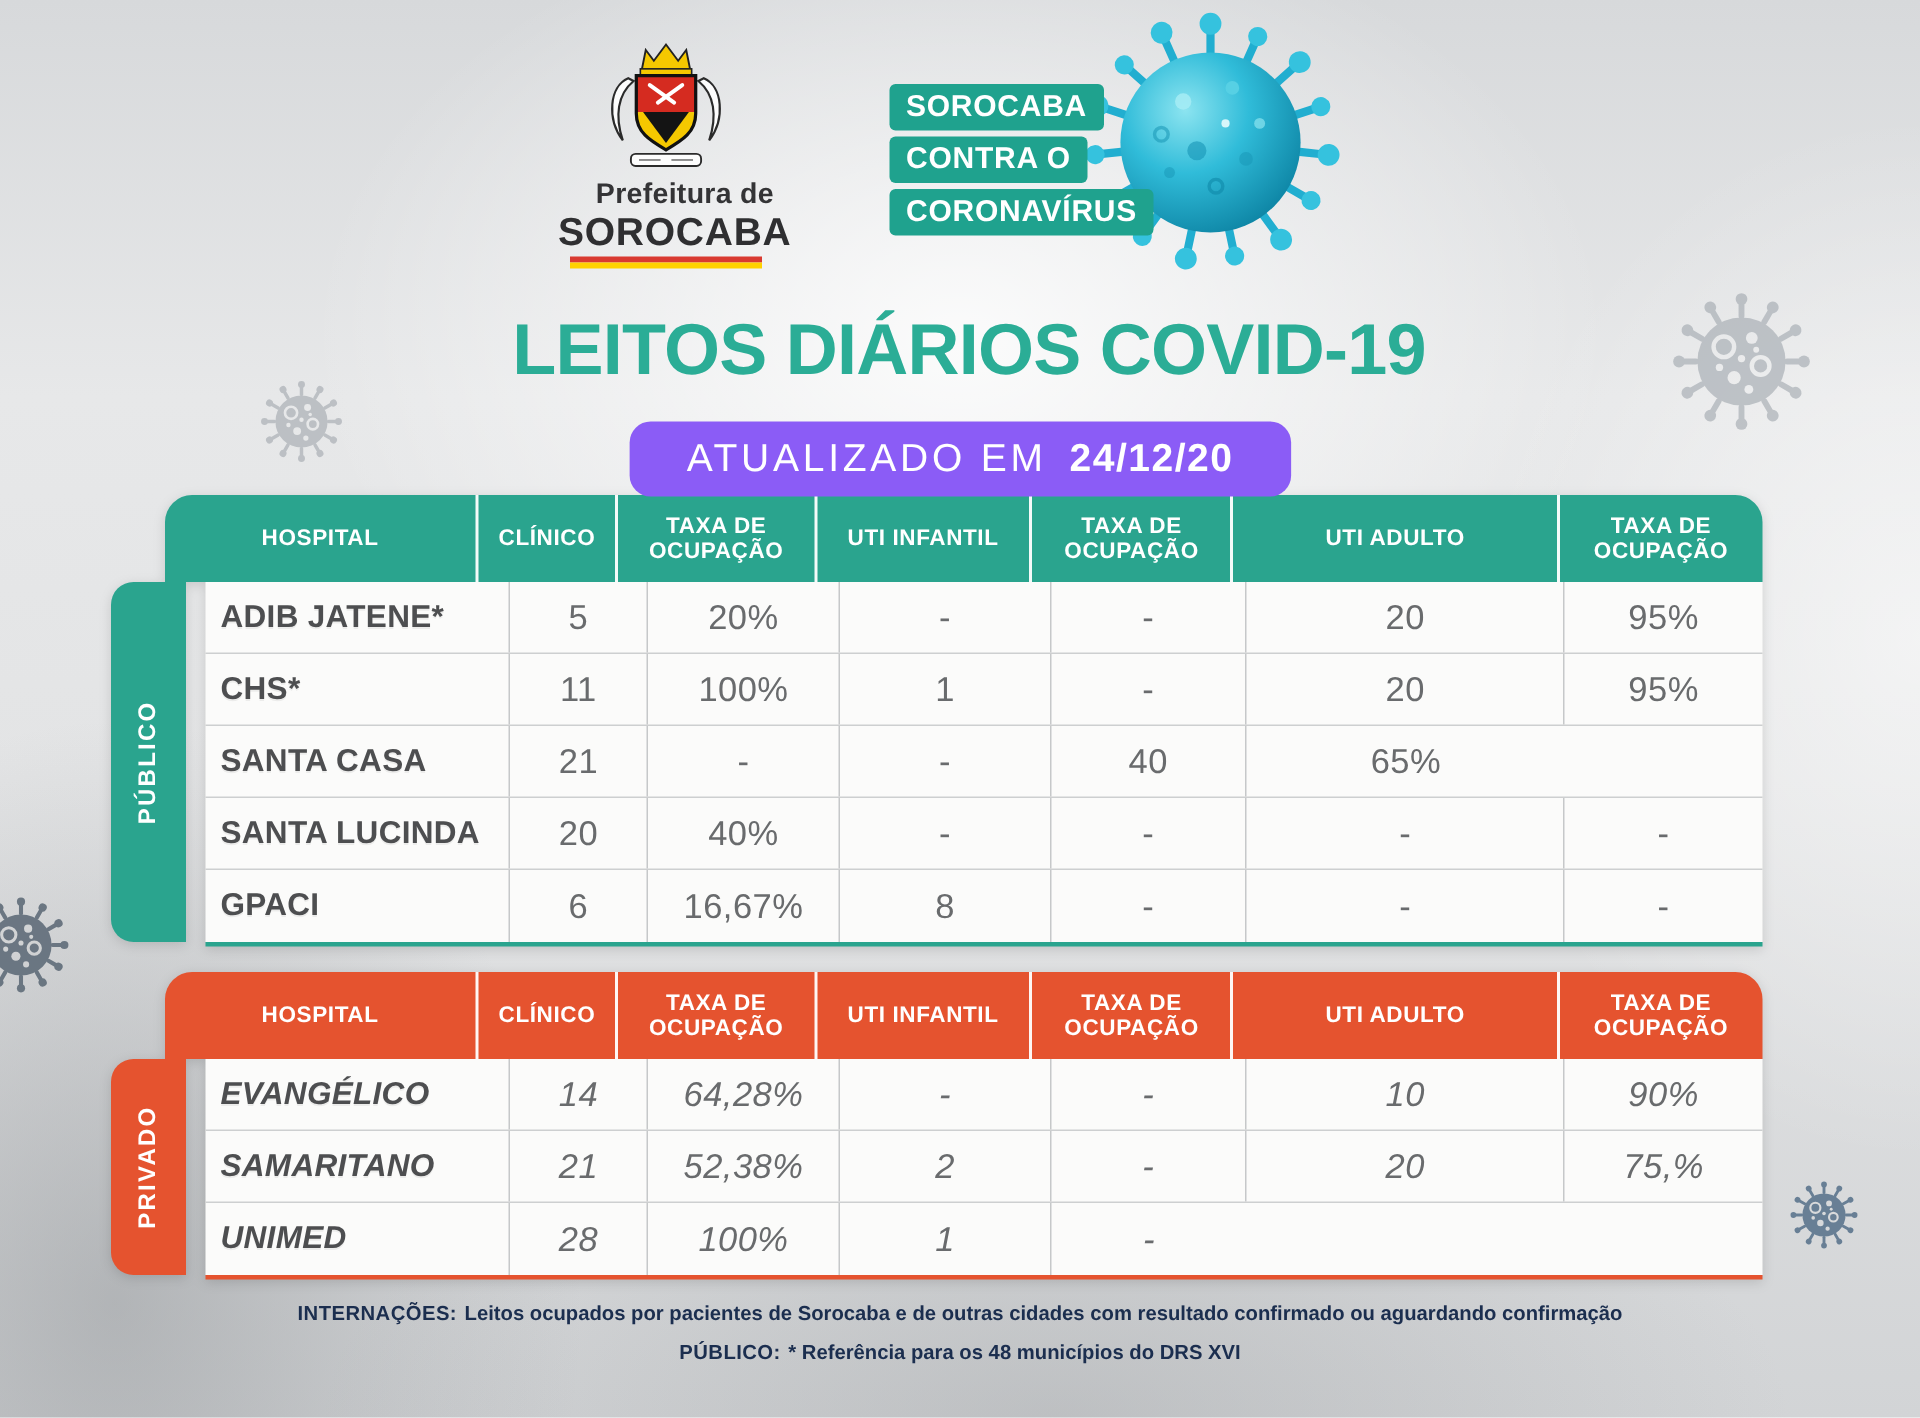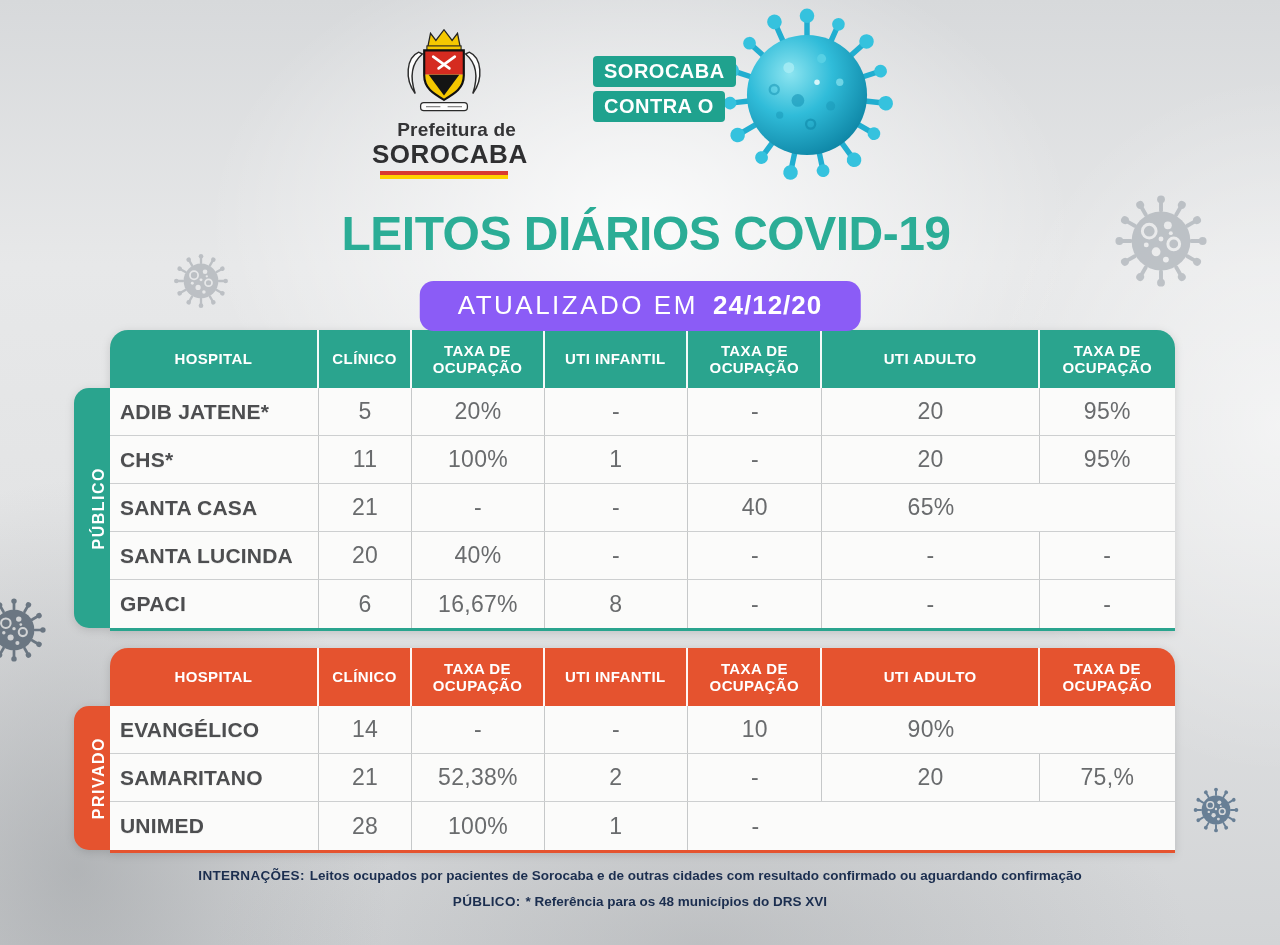--- a/index.html
+++ b/index.html
@@ -69,23 +69,23 @@
   }
   #public-table .t-head { background:#2aa48e; }
   #private-table .t-head { background:#e5532f; }
   .t-head .cell {
     display:flex; align-items:center; justify-content:center; text-align:center;
     color:#fff; font-weight:700; font-size:15px; letter-spacing:.4px; line-height:1.15;
     padding:4px 6px; border-right:2px solid rgba(255,255,255,.95);
   }
   .t-head .cell:last-child { border-right:none; }
 
-  .t-body { position:relative; z-index:1; }
+  .t-body { position:relative; z-index:1;margin-left:27px; }
   #public-table .t-body { border-bottom:3px solid #2aa48e; }
-  #private-table .t-body { border-bottom:3px solid #e5532f; }
+  #private-table .t-body { border-bottom:3px solid #e5532f;font-style:italic; }
   .row { display:flex; height:48px; background:#fbfbfa; border-bottom:1px solid #cdcfd0; }
   .row:last-child { border-bottom:none; }
   .row .cell {
     display:flex; align-items:center; justify-content:center;
     border-right:1.5px solid #c6c8c9; color:#696b6d; font-size:23px; letter-spacing:.3px;
   }
   .row .cell:last-child { border-right:none; }
   .row .cell.name {
     justify-content:flex-start; padding-left:10px;
     font-weight:800; font-size:21px; color:#4d4e50; letter-spacing:.2px;
@@ -361,20 +361,21 @@
     <circle cx="111" cy="86" r="3" fill="#d6f6fa"></circle>
     <circle cx="136" cy="86" r="4" fill="#8ce4f0" opacity=".7"></circle>
     <circle cx="64" cy="94" r="5" fill="none" stroke="#1795b5" stroke-width="2.5" opacity=".55"></circle>
     <circle cx="104" cy="132" r="5" fill="none" stroke="#0f89a9" stroke-width="2.5" opacity=".6"></circle>
   </g>
 </svg>
 
 <div class="campaign">
   <div class="pill">SOROCABA</div>
   <div class="pill">CONTRA O</div>
+  <div class="pill">CORONAVÍRUS</div>
 </div>
 
 <div class="main-title">LEITOS DIÁRIOS COVID-19</div>
 <div class="updated-badge">
   <span class="u-label">ATUALIZADO EM</span>
   <span class="u-date">24/12/20</span>
 </div>
 
 <svg class="virus-mark" id="vmark-1" viewBox="0 0 100 100">
     <use href="#virusflat"></use>
@@ -460,20 +461,21 @@
       <div class="cell">TAXA DE OCUPAÇÃO</div>
       <div class="cell">UTI INFANTIL</div>
       <div class="cell">TAXA DE OCUPAÇÃO</div>
       <div class="cell">UTI ADULTO</div>
       <div class="cell">TAXA DE OCUPAÇÃO</div>
     </div>
   <div class="t-body">
       <div class="row">
         <div class="cell name">EVANGÉLICO</div>
         <div class="cell val">14</div>
+        <div class="cell val">64,28%</div>
         <div class="cell val">-</div>
         <div class="cell val">-</div>
         <div class="cell val">10</div>
         <div class="cell val">90%</div>
       </div>
       <div class="row">
         <div class="cell name">SAMARITANO</div>
         <div class="cell val">21</div>
         <div class="cell val">52,38%</div>
         <div class="cell val">2</div>

